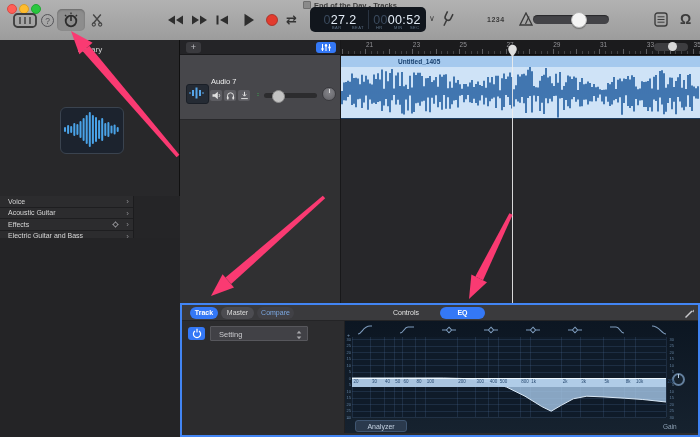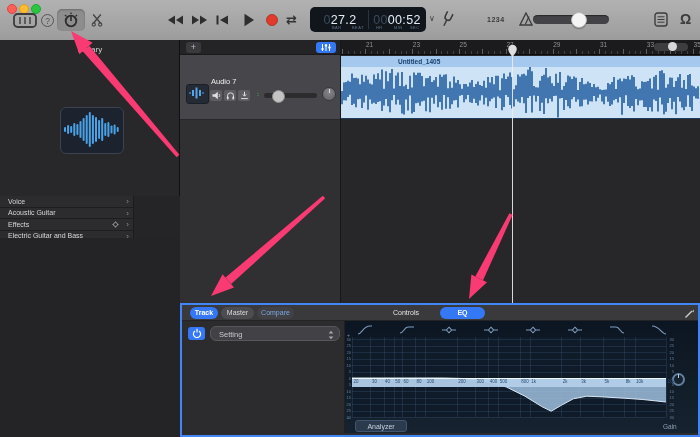--- a/index.html
+++ b/index.html
@@ -86,21 +86,21 @@
   #playheadDrop{left:506px;top:44px;z-index:9;}
   
   #smartctl{left:180px;top:303px;width:520px;height:134px;border:2px solid #4285f4;box-sizing:border-box;background:#2c2c2e;}
   #scHeader{left:0;top:0;width:516px;height:16px;background:#3a3a3d;border-bottom:1px solid #242426;box-sizing:border-box;}
   .pill{position:absolute;top:2px;height:12px;border-radius:6px;font-size:7px;line-height:12px;text-align:center;color:#dadada;background:#4c4c51;}
   .pill.on{background:#3478f6;color:#fff;font-weight:bold;}
   .pill.cmp{background:#414146;color:#7ba7e0;}
   .pill.plain{background:transparent;color:#e2e2e2;}
   #scLeft{left:0;top:16px;width:163px;height:112px;background:#2c2c2e;border-right:1px solid #202022;box-sizing:border-box;}
   #pwrBtn{left:6px;top:6px;width:17px;height:13px;background:#3478f6;border-radius:3px;}
-  #settingDd{left:28px;top:5px;width:130px;height:15px;background:#414146;border:1px solid #57575c;border-radius:6px;box-sizing:border-box;}
+  #settingDd{left:28px;top:5px;width:98px;height:15px;background:#414146;border:1px solid #57575c;border-radius:1px;box-sizing:border-box;}
   #settingLbl{left:8px;top:3px;font-size:7.5px;color:#c9c9cd;}
   #eqPane{left:163px;top:16px;width:353px;height:112px;background:linear-gradient(#0c1622,#16222f);}
   #eqGraph{left:7px;top:16px;width:314px;height:80px;background:#0f1b29;}
   .gridv,.gridh{position:absolute;background:rgba(80,115,160,.22);}
   #eqStrip{left:0;top:41px;width:314px;height:9px;background:rgba(178,206,233,.95);border-top:1px solid rgba(242,250,255,.95);box-sizing:border-box;z-index:3;}
   .flabel{position:absolute;top:1px;font-size:4.5px;color:#2c4e74;z-index:4;}
   .dbl{position:absolute;font-size:4px;color:#63809f;width:100%;text-align:right;}
   #eqScaleL{left:1px;top:16px;width:5px;height:80px;}
   #eqScaleR{left:323px;top:16px;width:6px;height:80px;}
   .pm{position:absolute;font-size:5px;color:#7a96b4;}
@@ -111,20 +111,23 @@
   #gainLbl{left:318px;top:102px;font-size:6.5px;color:#8da0b4;}
   #arrowsSvg{left:0;top:0;z-index:100;pointer-events:none;}
   svg{display:block;}
 </style>
 </head>
 <body>
 
 <div id="app">
 
   <div id="toolbar" class="abs">
+    <div id="wintitle" class="abs">
+      <span class="proxy"></span><span>End of the Day - Tracks</span>
+    </div>
     <div id="tl-close" class="abs tl"></div>
     <div id="tl-min" class="abs tl"></div>
     <div id="tl-zoom" class="abs tl"></div>
 
     <div class="abs" style="left:13px;top:13px;">
       <svg width="24" height="15" viewBox="0 0 24 15">
         <rect x="1" y="1" width="22" height="13" rx="3.5" fill="none" stroke="#3d3d3d" stroke-width="1.8"></rect>
         <path d="M7,4V11 M12,4V11 M17,4V11" stroke="#3d3d3d" stroke-width="1.4" fill="none"></path>
       </svg>
     </div>

